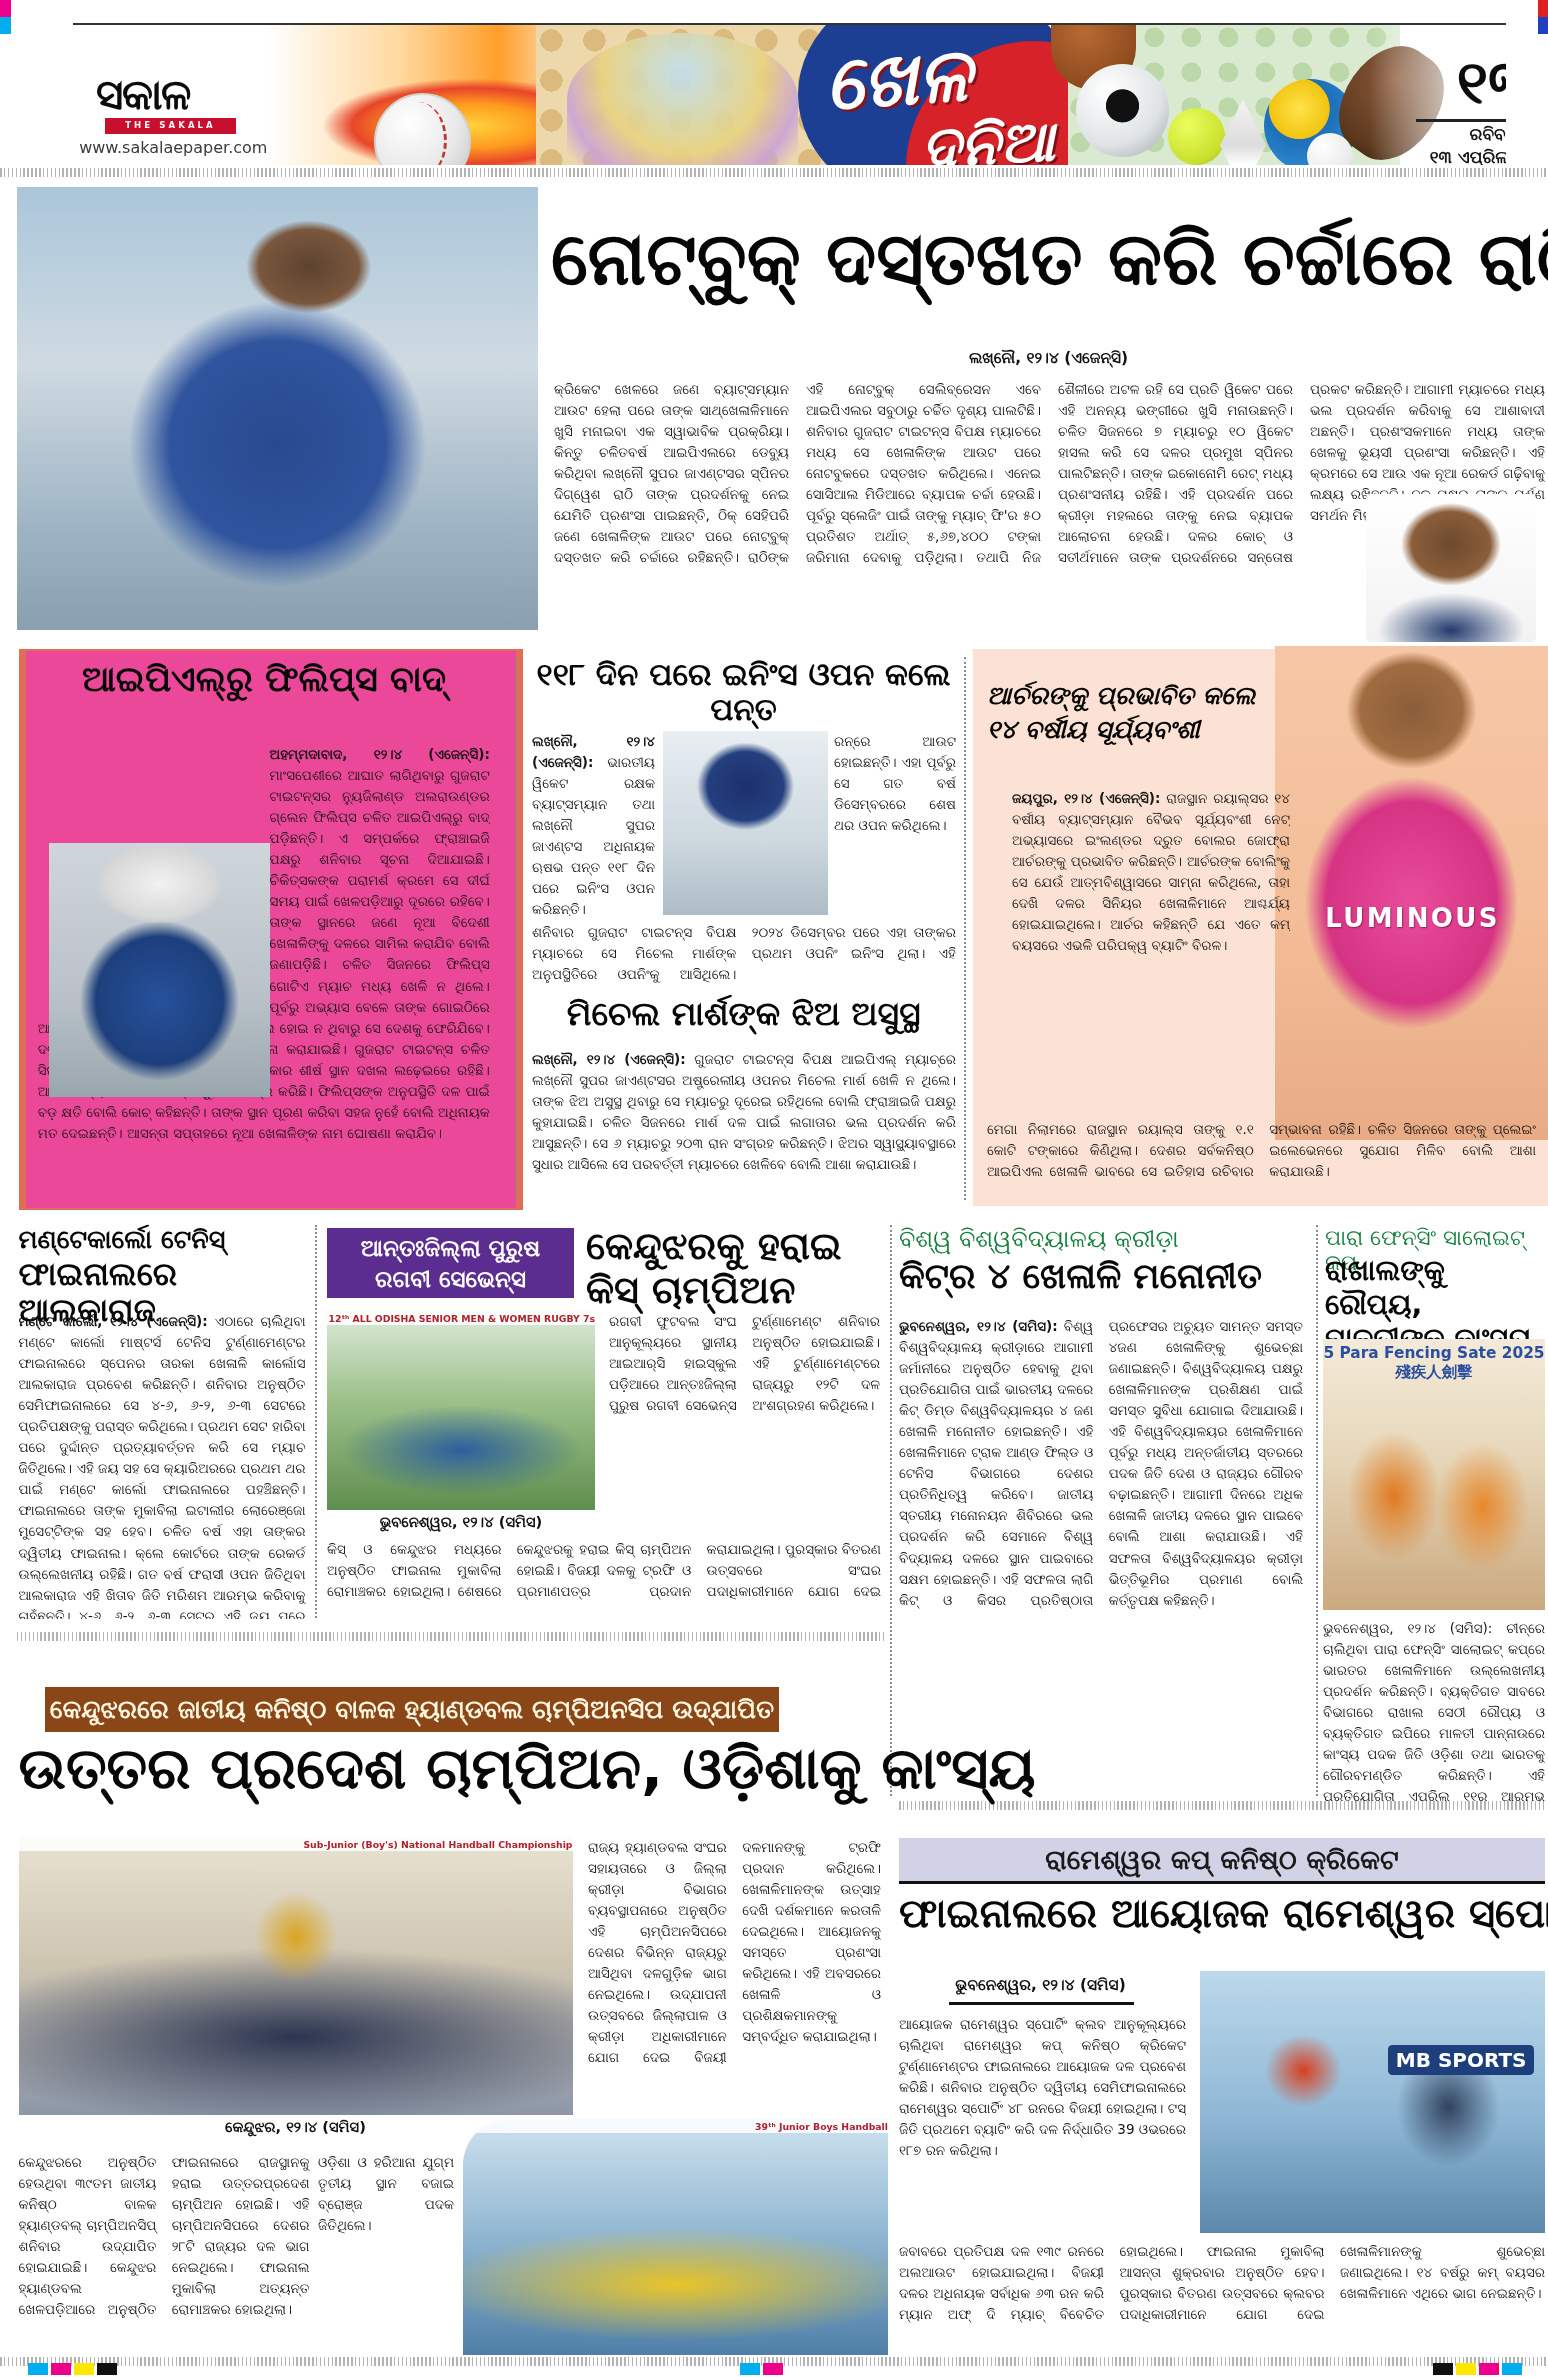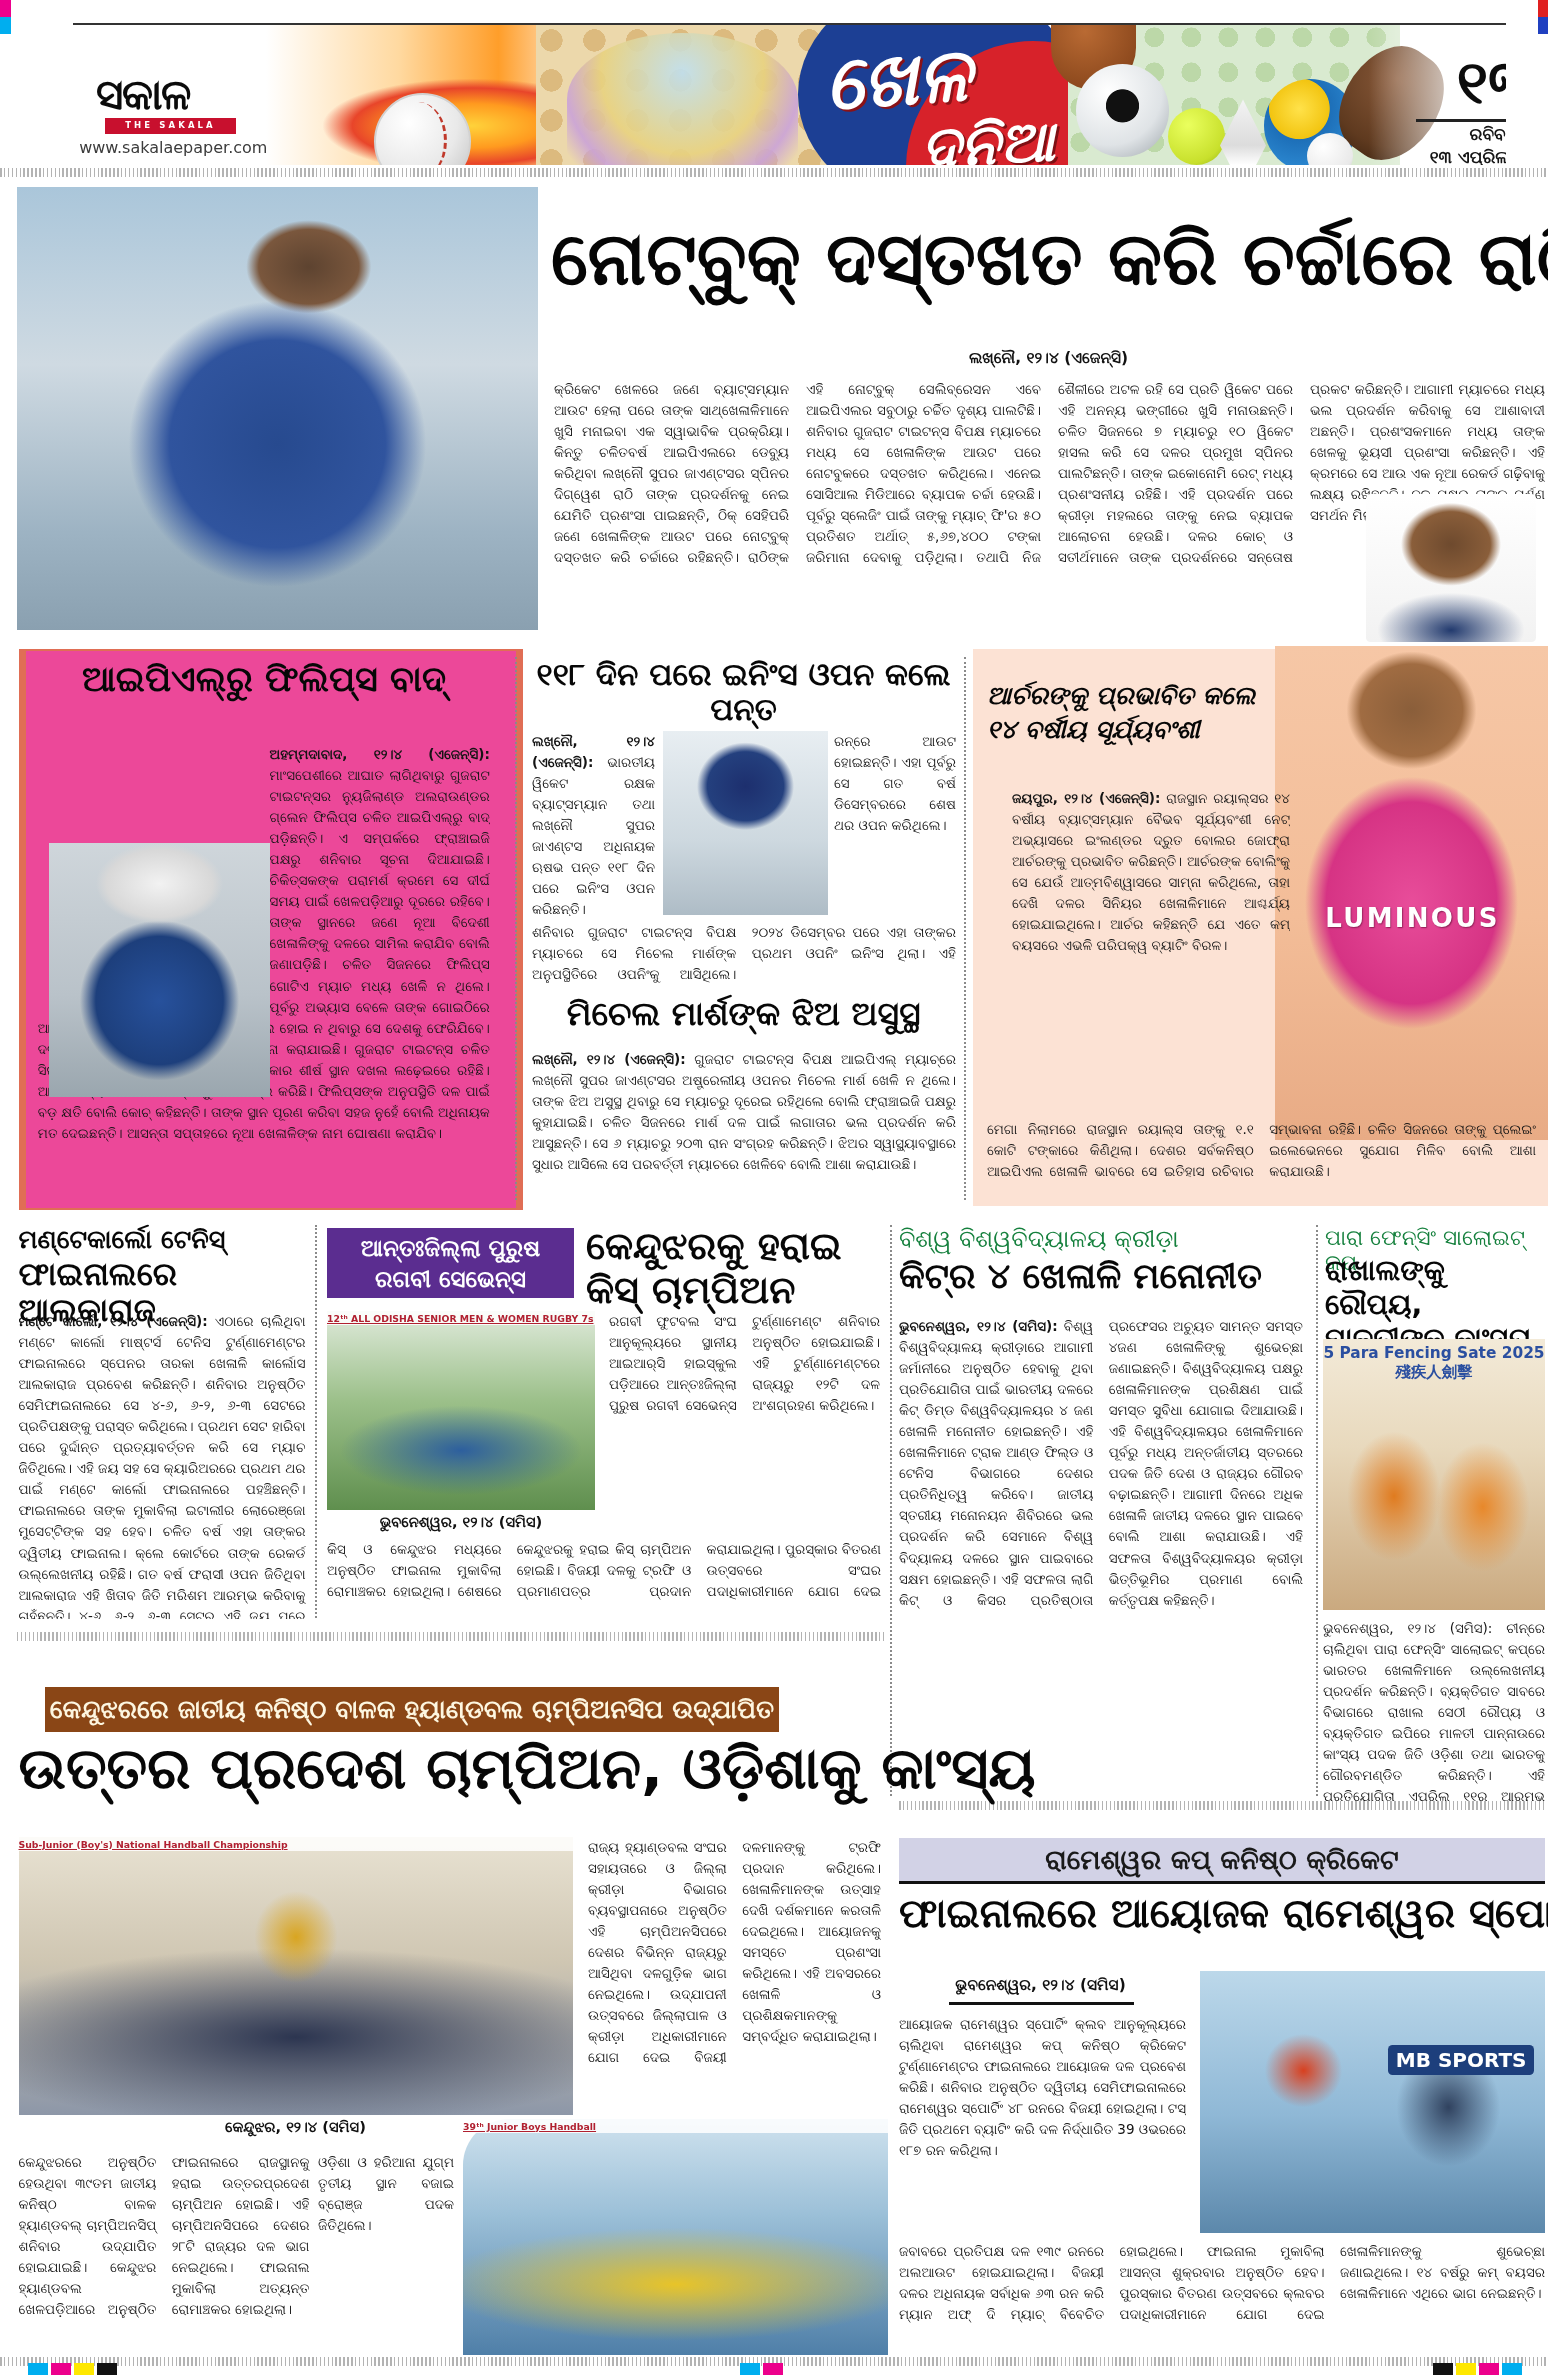--- a/index.html
+++ b/index.html
@@ -112,21 +112,21 @@
   .col1-k{left:18.5px;top:1225px;width:287px;font-size:25.4px;}
   .col1-h{left:18.5px;top:1257px;width:287px;font-size:32px;}
   .col1-body{left:18.5px;top:1311px;width:287px;height:308px;}
   .badge{left:327px;top:1228px;width:247px;height:65px;background:#5b2d90;color:#fff;font-weight:bold;
      font-size:23px;text-align:center;line-height:1.35;padding-top:4.6px;}
   .rugby-h{left:586px;top:1225px;width:296px;font-size:38px;line-height:1.15;}
   .rugby-photo{left:327px;top:1311px;width:268px;height:199px;position:absolute;
      background:radial-gradient(ellipse 60% 30% at 50% 70%,#2d5f9e 0%,rgba(45,95,158,0) 75%),
      linear-gradient(180deg,#dfeadb 0%,#9cc08a 45%,#5f8f4e 100%);}
   .photo-banner{position:absolute;left:0;top:0;width:100%;font-size:9.3px;font-weight:bold;color:#b02030;
-     background:rgba(255,255,255,.85);text-align:left;padding:1.5px 0;text-decoration:underline;}
+     background:rgba(255,255,255,.85);text-align:right;padding:1.5px 0;}
   .rugby-cap{left:327px;top:1513px;width:268px;}
   .rugby-bodyR{left:609px;top:1311px;width:271px;height:222px;}
   .rugby-bodyB{left:327px;top:1539px;width:554px;height:82px;}
   .kiit-k{left:899px;top:1225px;width:401px;font-size:24px;}
   .kiit-h{left:899px;top:1257px;width:401px;font-size:35px;}
   .kiit-body{left:899px;top:1316px;width:404px;height:478px;}
   .fen-k{left:1325px;top:1225px;width:217px;font-size:21.6px;}
   .fen-h{left:1325px;top:1254px;width:221px;font-size:28.5px;line-height:1.2;}
   .fen-photo{left:1323px;top:1339px;width:222px;height:271px;position:absolute;
      background:radial-gradient(ellipse 30% 34% at 32% 58%,#e07b1f 0%,rgba(224,123,31,0) 70%),

